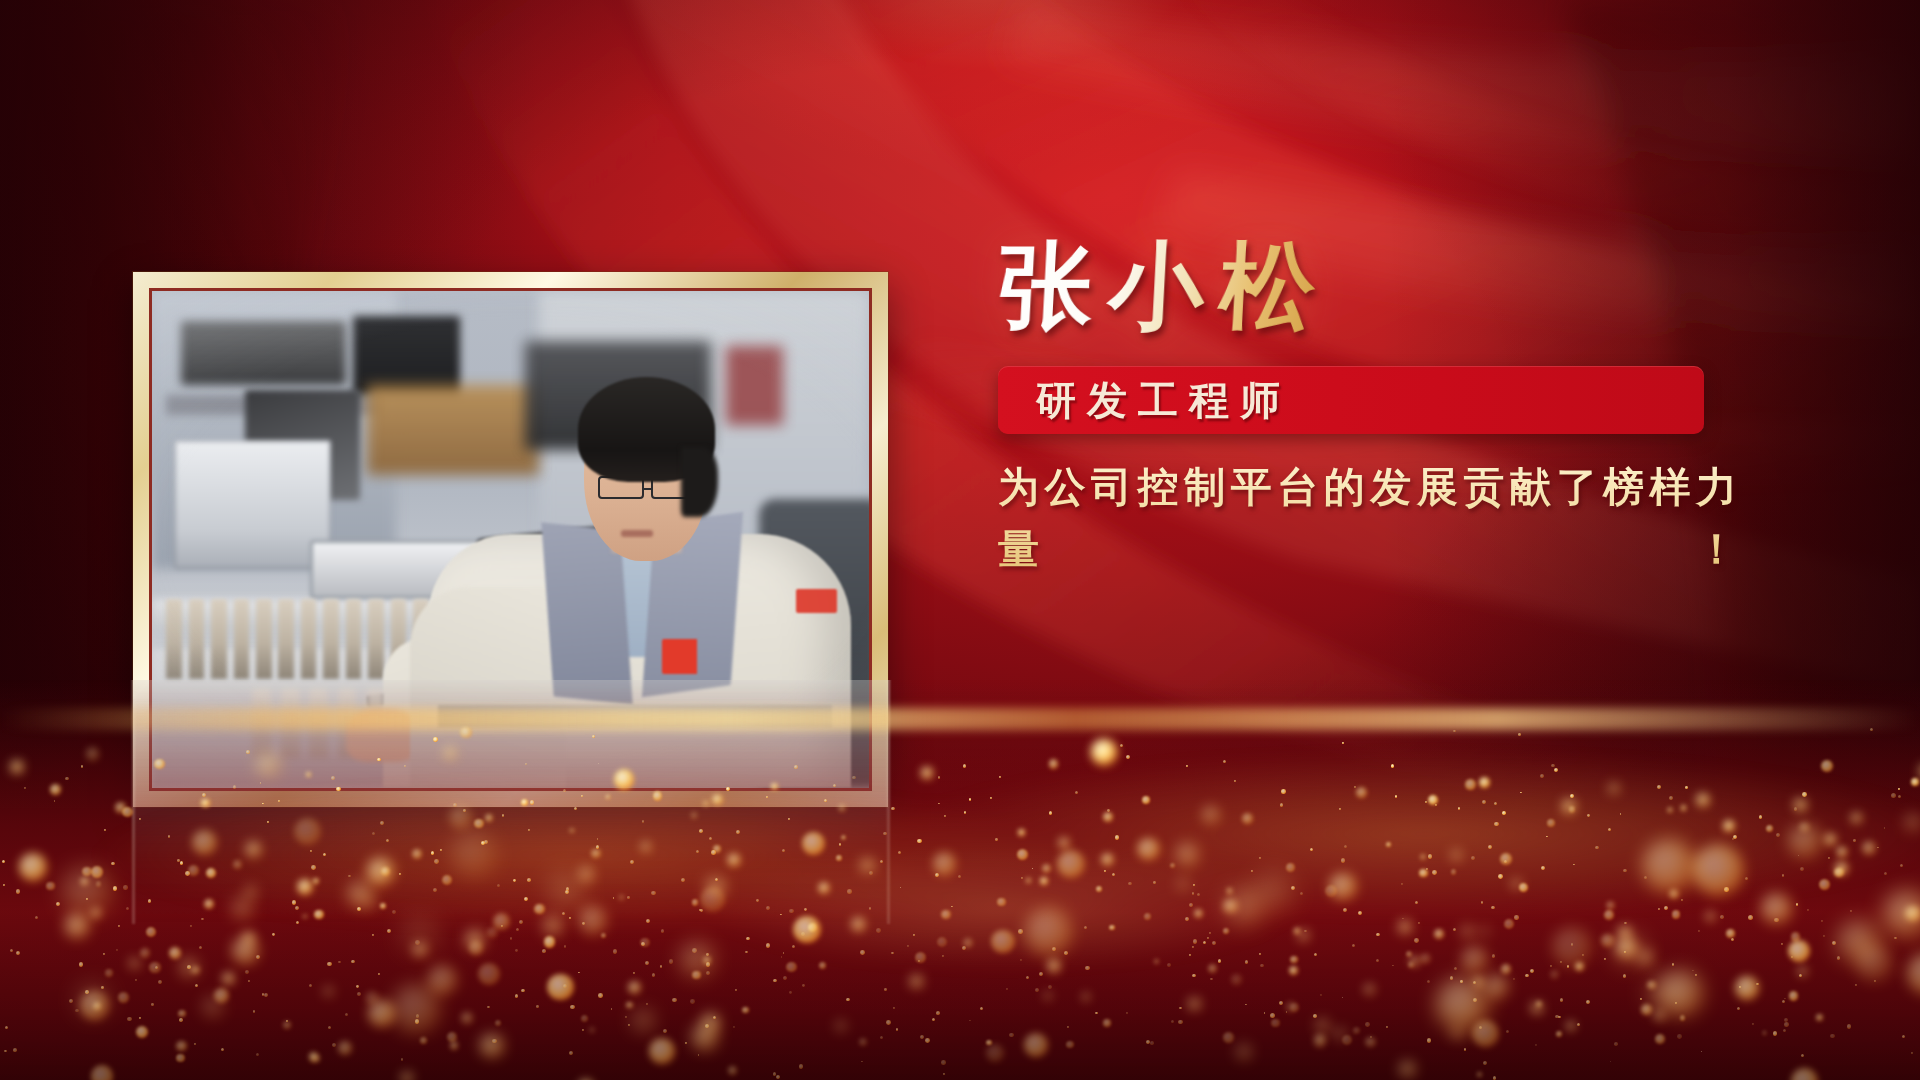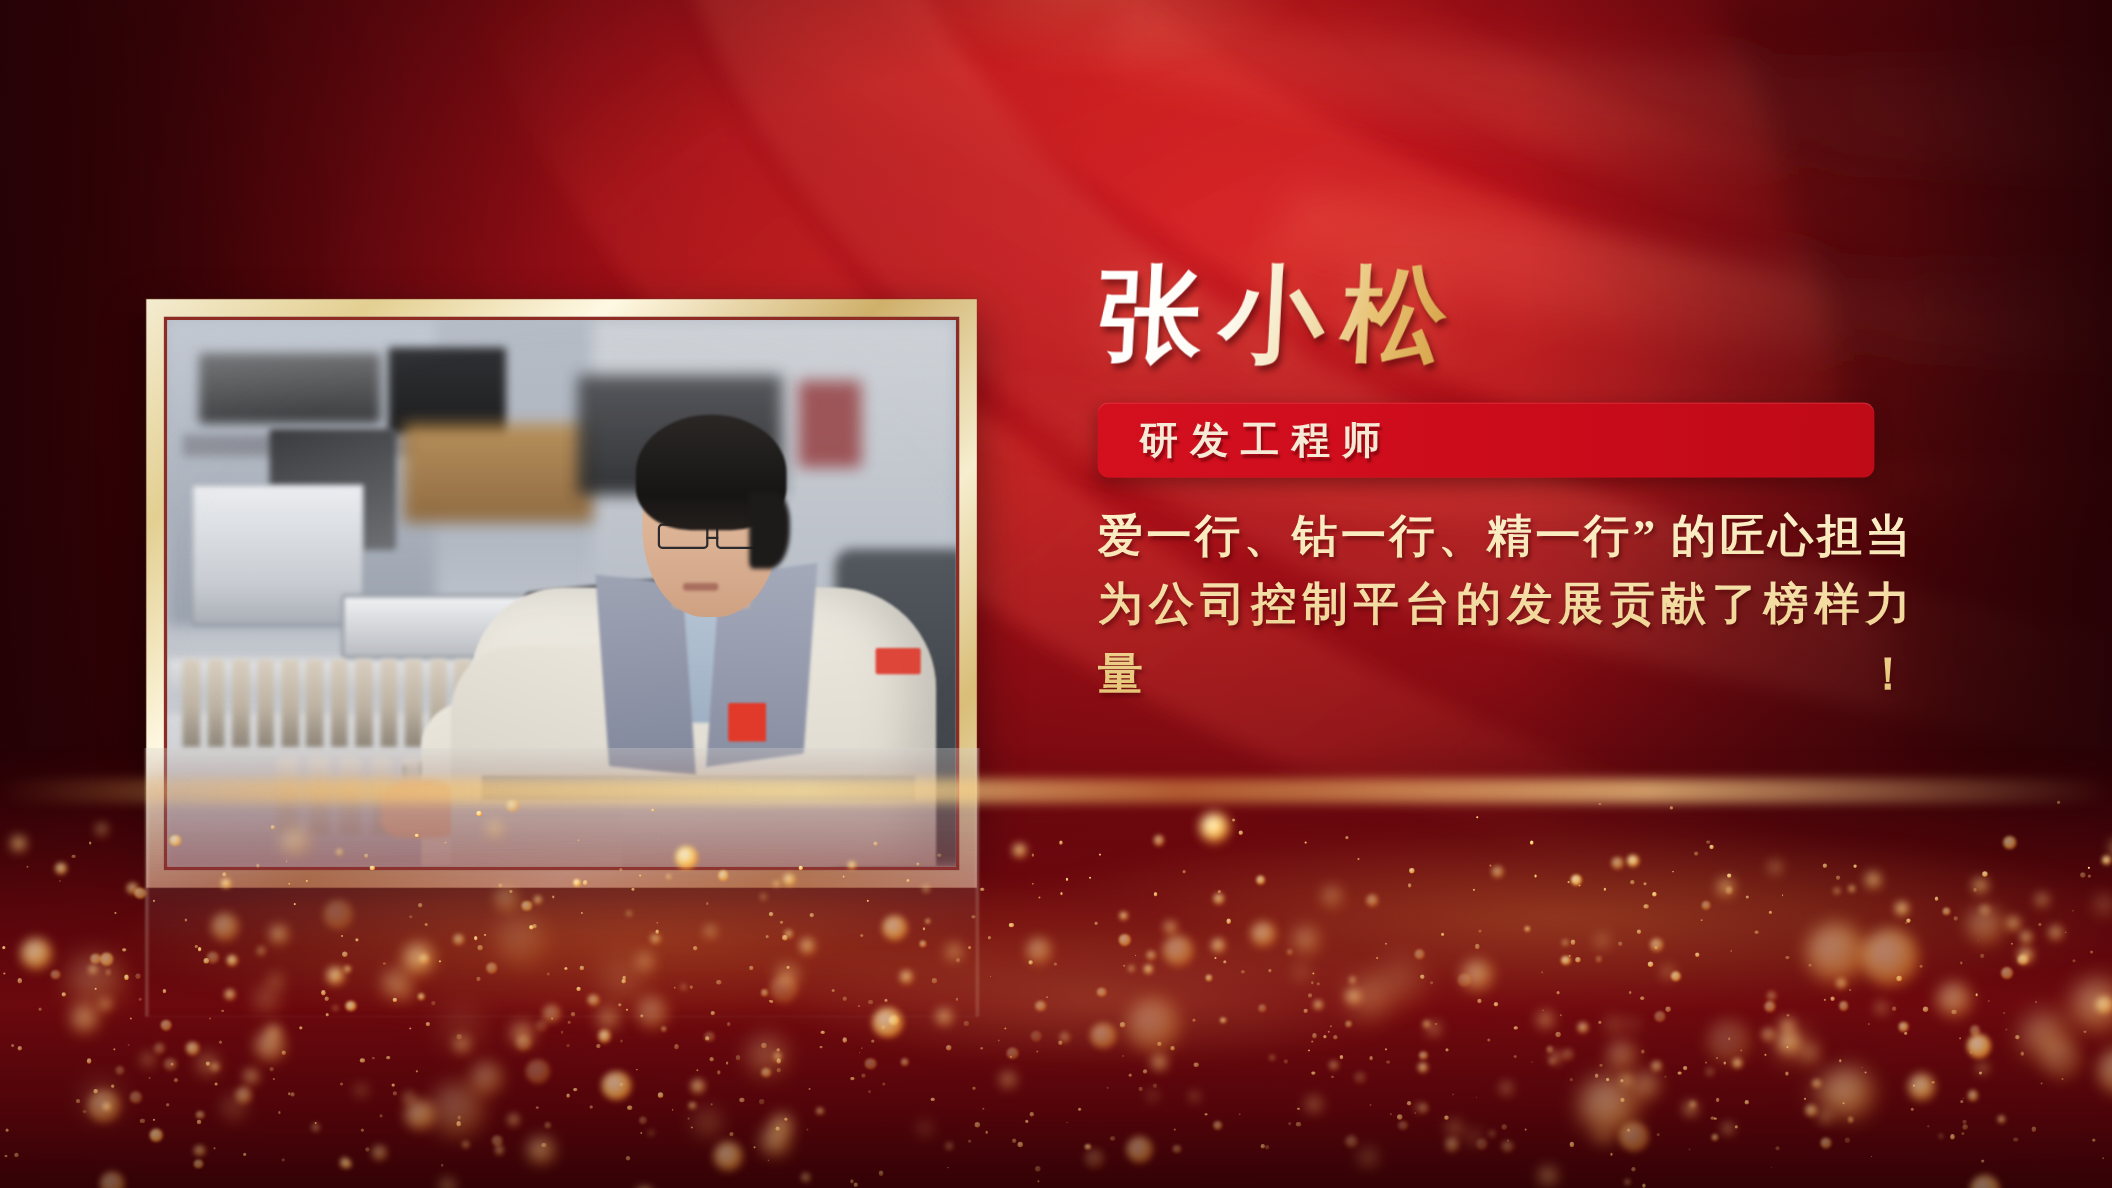--- a/index.html
+++ b/index.html
@@ -169,21 +169,21 @@
   .rolebar{
     position:relative; margin-top:18px; width:706px; height:68px;
     border-radius:10px;
     background:linear-gradient(92deg,#d4101f 0%, #cf0d1c 34%, #c90b1a 62%, #bf0a18 100%);
     box-shadow:0 6px 16px rgba(40,0,3,0.42), inset 0 1px 0 rgba(255,160,160,0.22);
     display:flex; align-items:center;
   }
   .rolebar .roletext{
     margin-left:38px;
     font-family:"Liberation Sans","DejaVu Sans",sans-serif;
-    font-size:35px; font-weight:700; letter-spacing:11px; color:#f6e9d6;
+    font-size:40px; font-weight:700; letter-spacing:11px; color:#f6e9d6;
     text-shadow:2px 3px 2px rgba(90,0,5,0.55);
   }
 
   .desc{
     margin-top:22px; width:740px;
     font-family:"Liberation Serif","DejaVu Serif",serif;
     font-size:41px; font-weight:700; line-height:1.52; letter-spacing:1px;
     text-align:justify; text-align-last:justify;
     color:#f3dfa8;
     background:linear-gradient(180deg,#fdf2cf 0%, #f3dca2 48%, #e5c272 100%);
@@ -339,21 +339,20 @@
 
     <div class="nameline">
       <div class="name">张小松</div>
     </div>
 
     <div class="rolebar">
       <span class="roletext">研发工程师</span>
     </div>
 
     <div class="desc">
-      <p>爱一行、钻一行、精一行” 的匠心担当</p>
       <p>为公司控制平台的发展贡献了榜样力量！</p>
     </div>
   </div>
 
   <div class="bottomband">
     <div class="bb-base"></div>
     <div class="bb-reflect"></div>
     <div class="bb-glow"></div>
     <div class="bb-ridge"></div>
     <div id="sparks">

